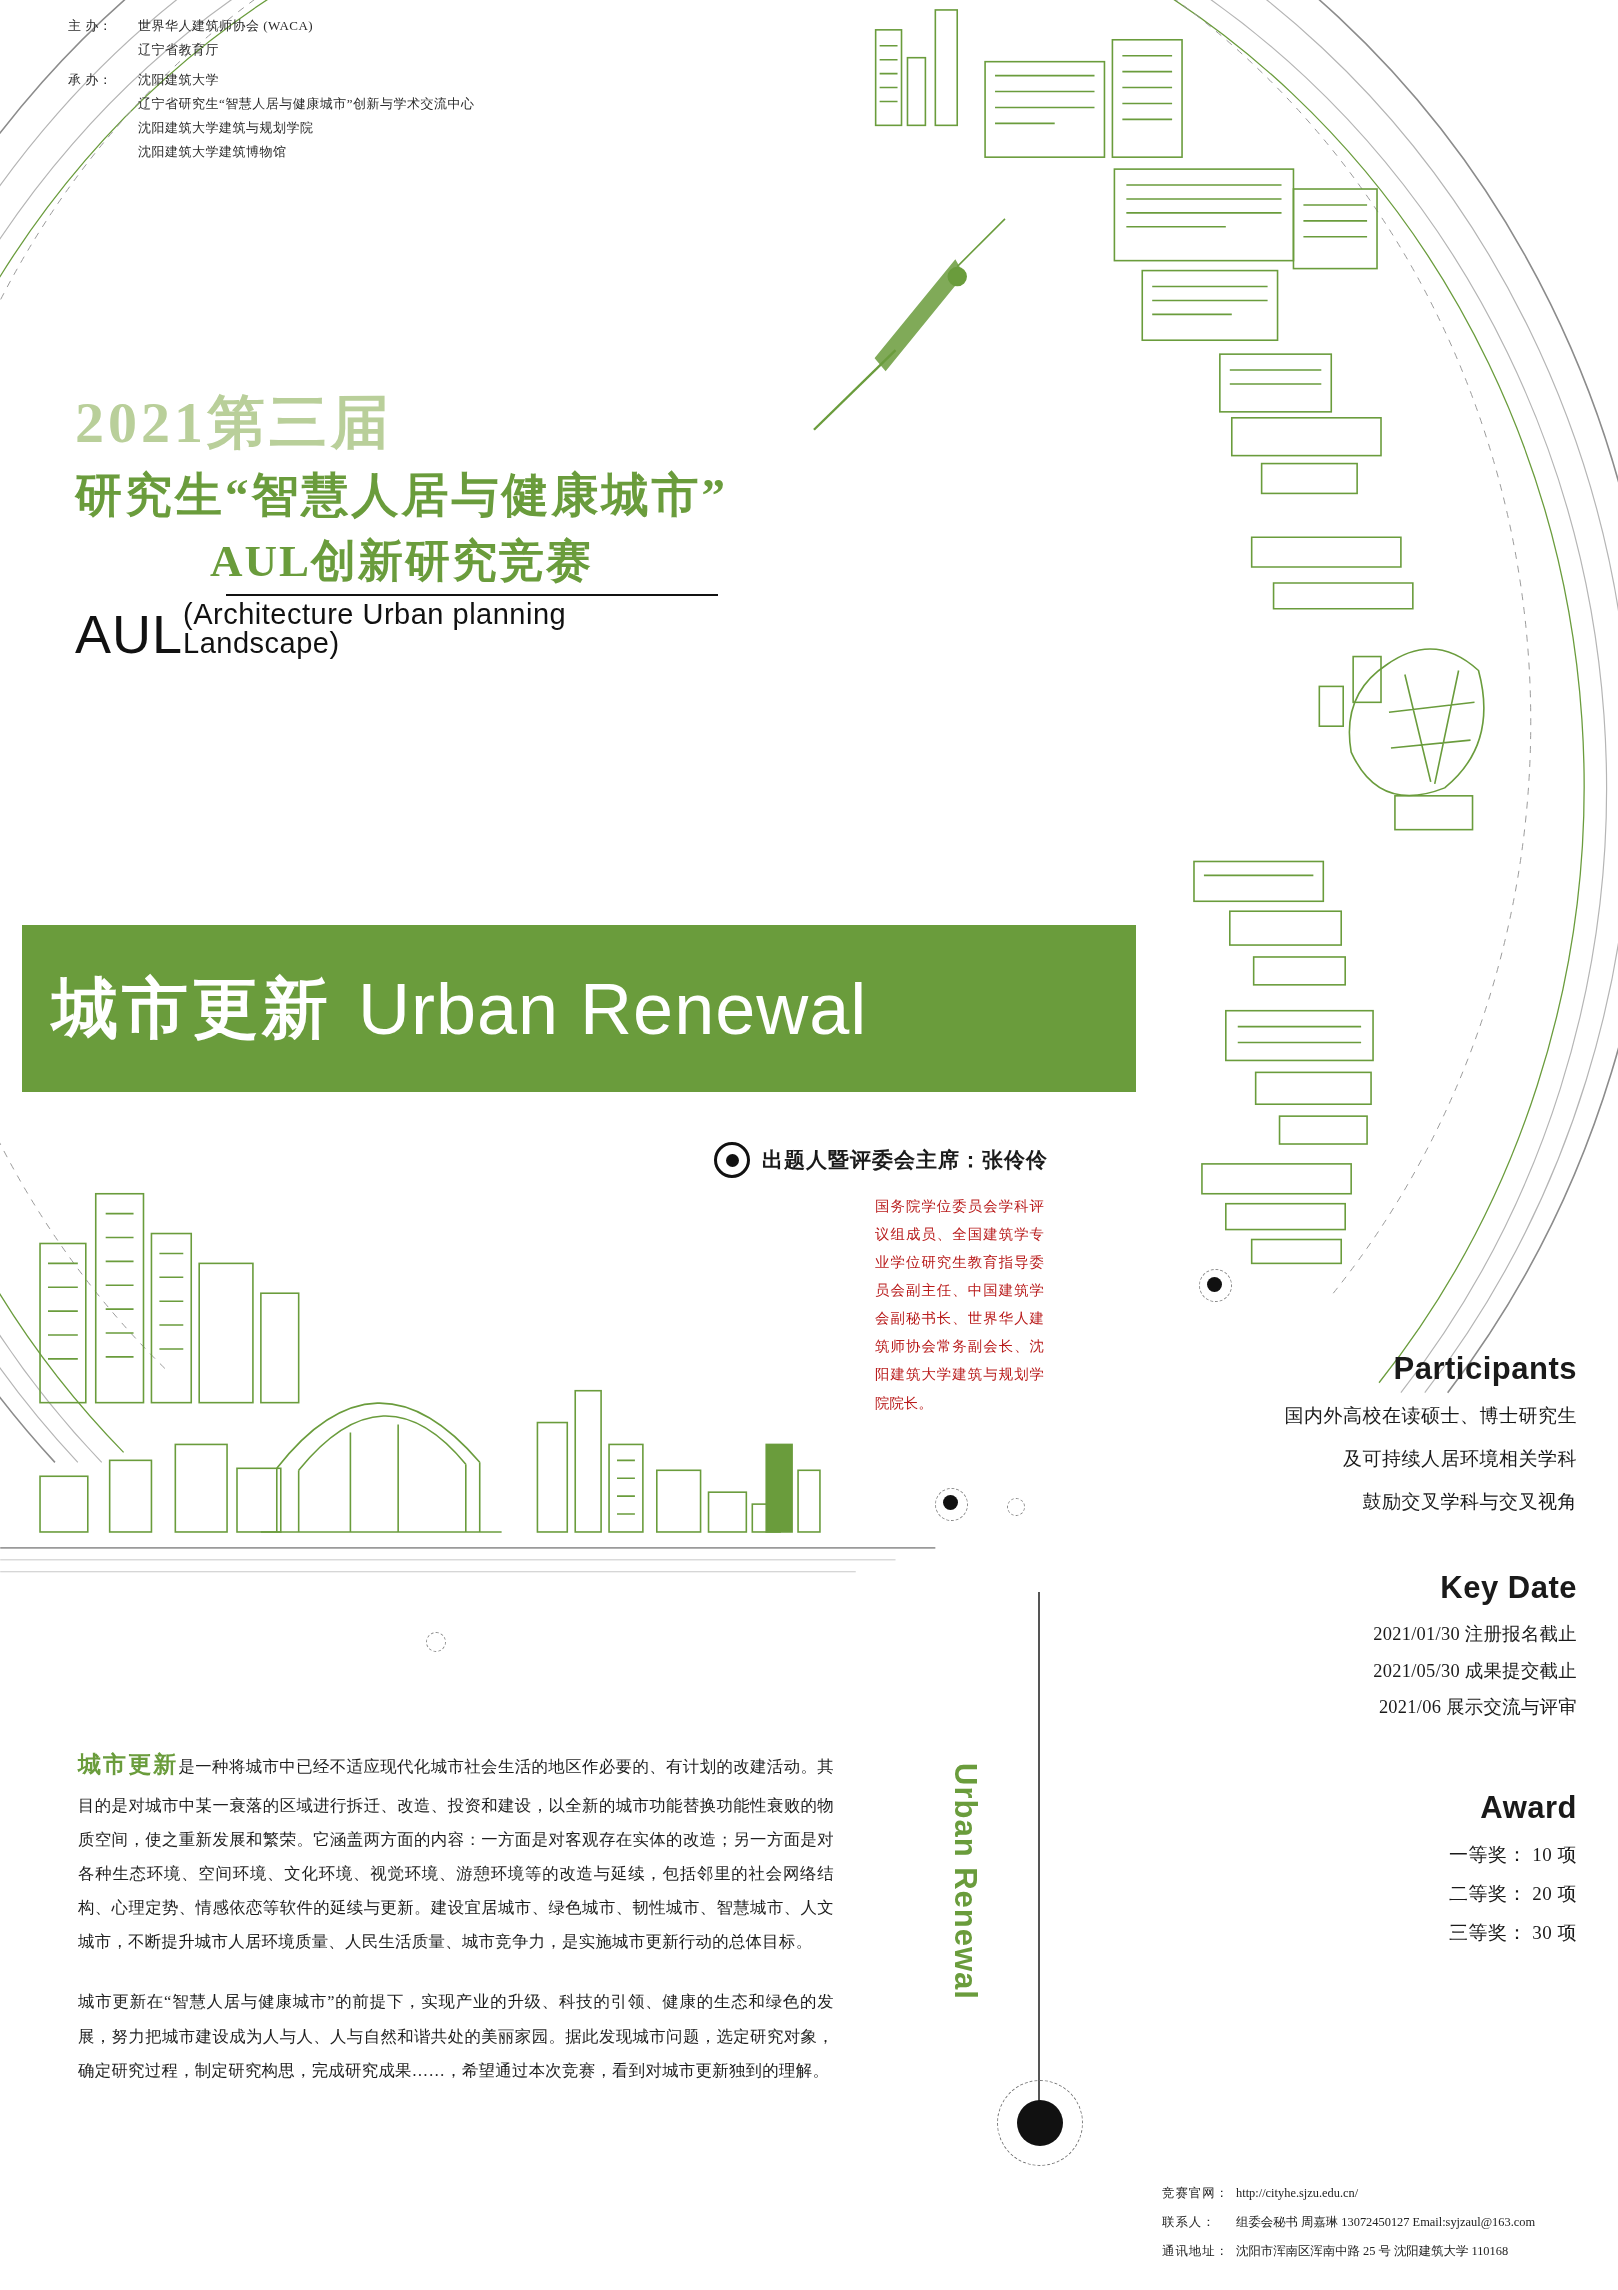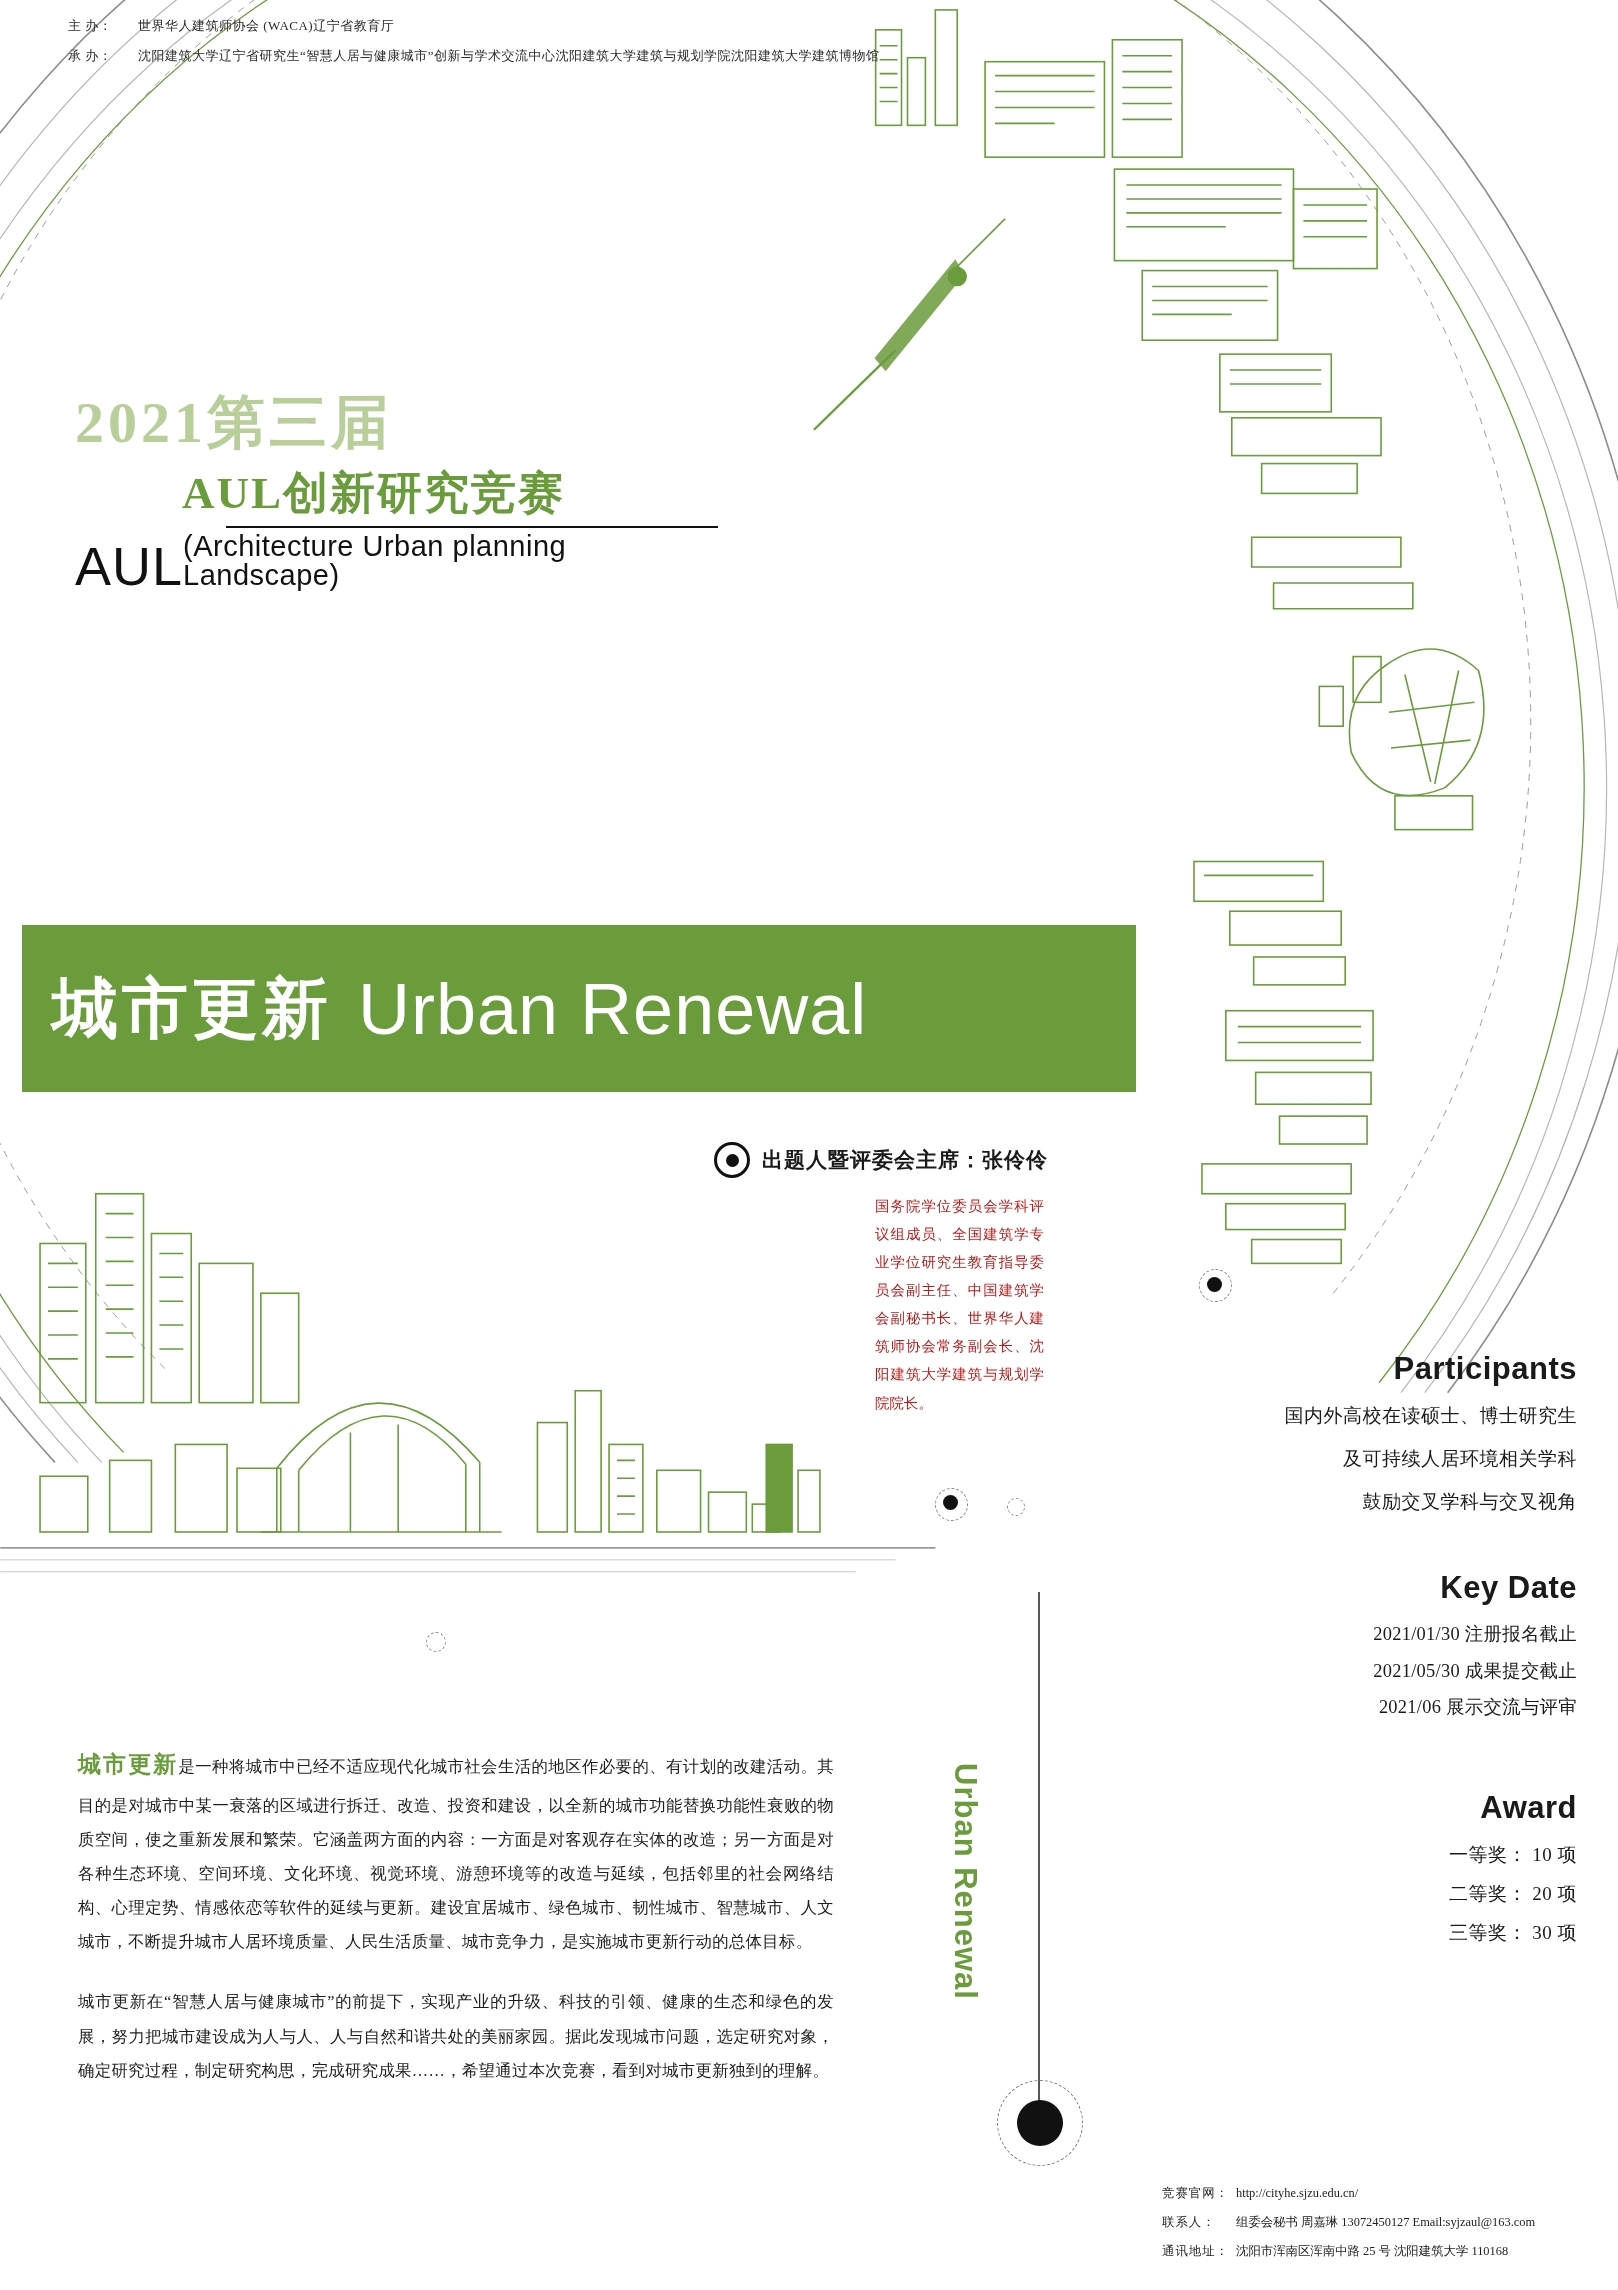--- a/index.html
+++ b/index.html
@@ -5,21 +5,21 @@
   html,body{margin:0;padding:0;background:#fff;}
   body{width:1619px;height:2290px;position:relative;overflow:hidden;font-family:"Liberation Sans",sans-serif;color:#1a1a1a;}
 
   
   .artwork{position:absolute;left:0;top:0;width:1619px;height:2290px;pointer-events:none;}
 
   
   .org{position:absolute;left:68px;top:14px;font-size:13px;line-height:1.85;color:#2a2a2a;font-family:"Liberation Serif",serif;letter-spacing:0.5px;}
   .org .row{display:flex;}
   .org .lab{width:70px;flex:none;}
-  .org .vals{display:flex;flex-direction:row;text-align:center;}
+  .org .vals{display:flex;flex-direction:column;}
 
   
   .title-block{position:absolute;left:75px;top:393px;}
   .t-year{font-family:"Liberation Serif",serif;font-weight:bold;font-size:58px;letter-spacing:4px;color:#b9cf9a;line-height:1.05;}
   .t-line2{font-family:"Liberation Serif",serif;font-weight:bold;font-size:47px;letter-spacing:3px;color:#6a9c3c;margin-top:14px;line-height:1.15;}
   .t-line3{font-family:"Liberation Serif",serif;font-weight:bold;font-size:45px;letter-spacing:2px;color:#6a9c3c;margin-top:14px;line-height:1.15;text-align:center;}
   .t-aul{margin-top:12px;display:flex;align-items:flex-end;position:relative;width:597px;}
   .t-aul .big{font-size:54px;letter-spacing:1px;color:#111;font-family:"Liberation Sans",sans-serif;line-height:1;}
   .t-aul .small{font-size:29px;color:#111;font-family:"Liberation Sans",sans-serif;line-height:1;padding-bottom:3px;letter-spacing:0.5px;}
   .t-aul:after{content:"";position:absolute;left:151px;right:-46px;top:-6px;height:2px;background:#111;}
@@ -205,20 +205,21 @@
       <div>沈阳建筑大学</div>
       <div>辽宁省研究生“智慧人居与健康城市”创新与学术交流中心</div>
       <div>沈阳建筑大学建筑与规划学院</div>
       <div>沈阳建筑大学建筑博物馆</div>
     </div>
   </div>
 </div>
 
 <div class="title-block">
   <div class="t-year">2021第三届</div>
+  <div class="t-line2">研究生“智慧人居与健康城市”</div>
   <div class="t-line3">AUL创新研究竞赛</div>
   <div class="t-aul">
     <span class="big">AUL</span>
     <span class="small">(Architecture  Urban planning  Landscape)</span>
   </div>
 </div>
 
 <div class="banner">
   <span class="cn">城市更新</span>
   <span class="en">Urban Renewal</span>

